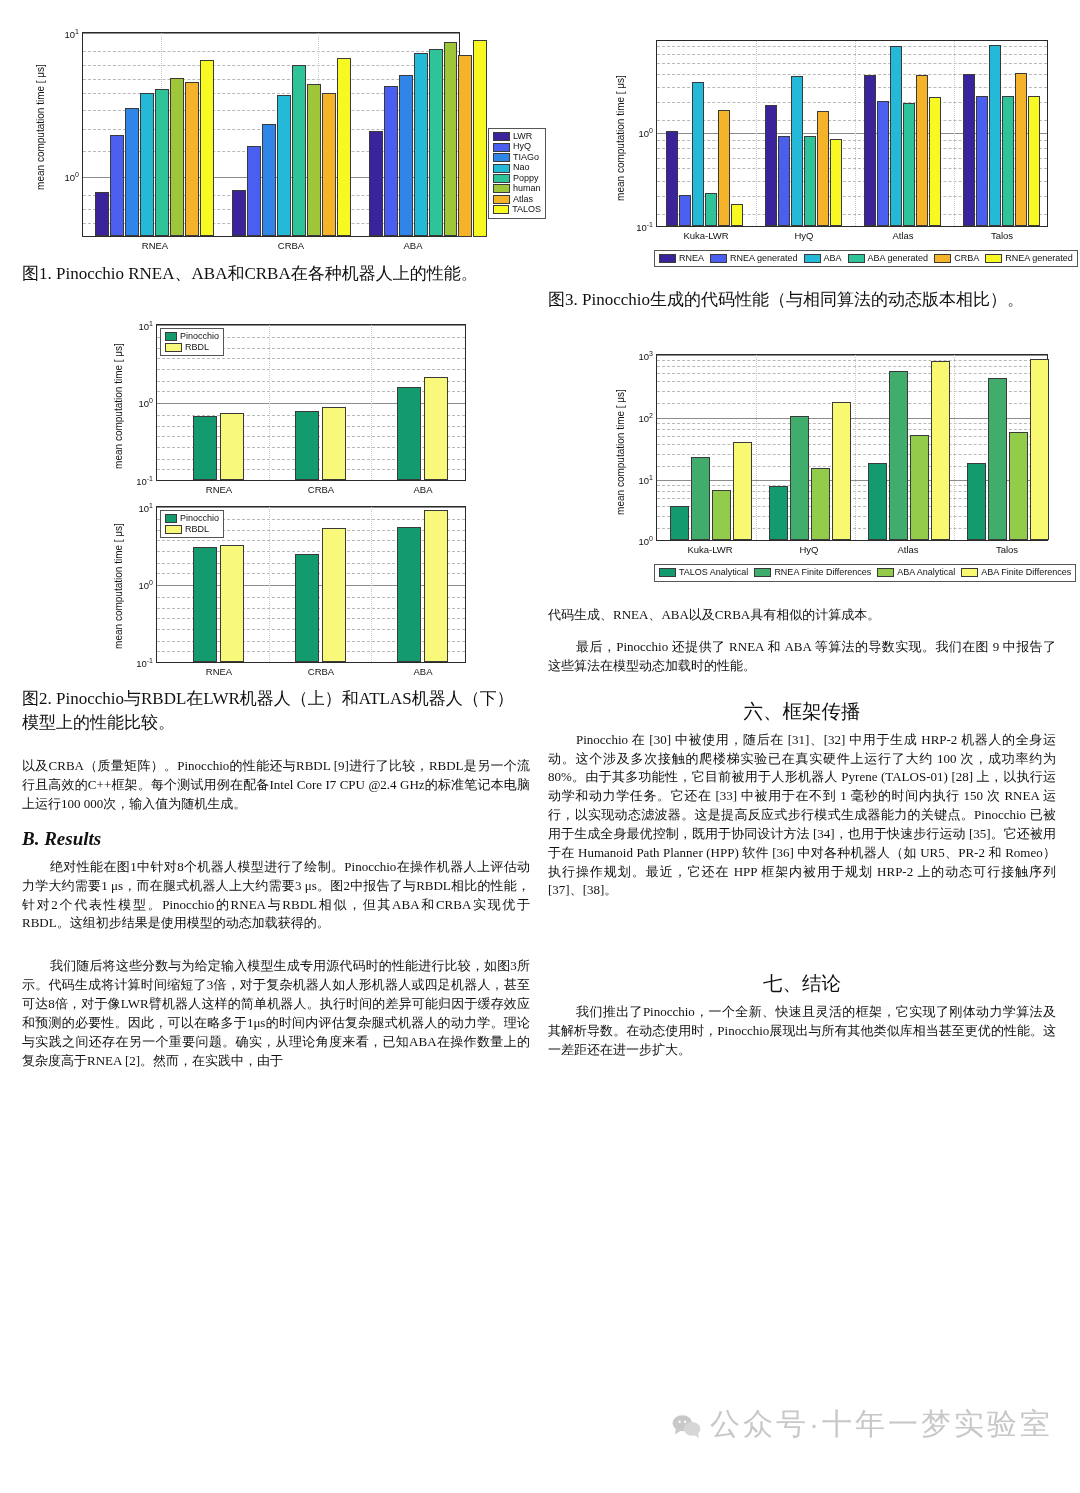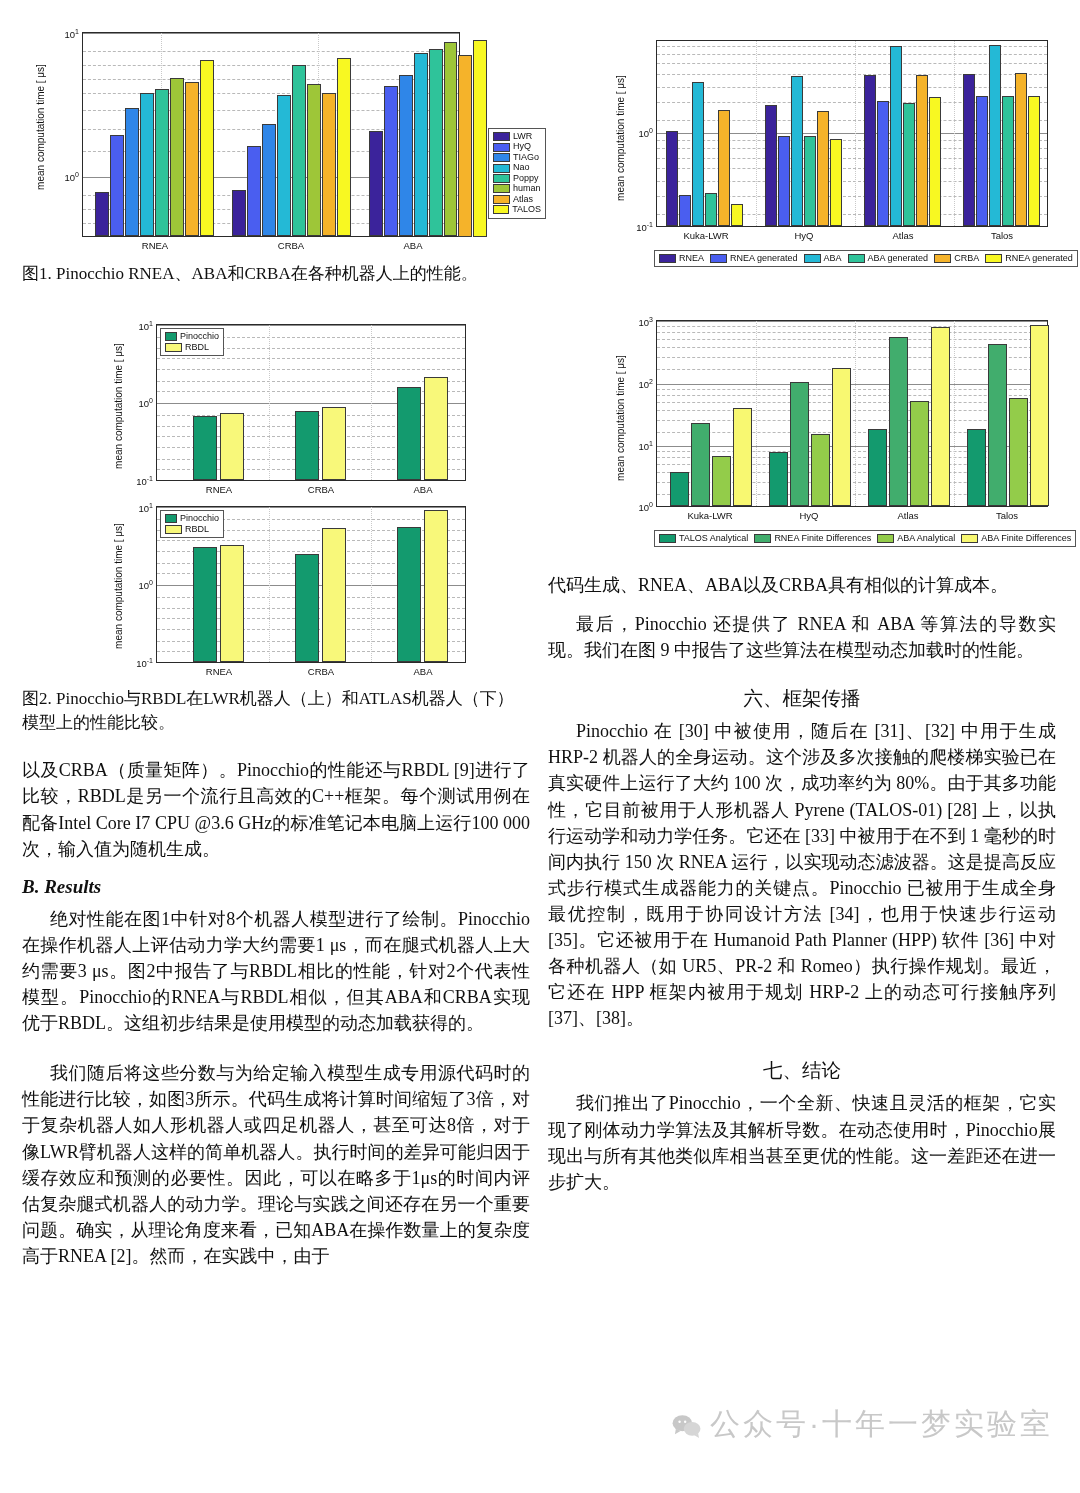--- a/index.html
+++ b/index.html
@@ -7,21 +7,21 @@
     width:1080px;height:1493px;background:#ffffff;
     font-family:"Liberation Serif", serif;
     color:#101010;position:relative;overflow:hidden;
   }
   .page{position:relative;width:1080px;height:1493px;}
   .col{position:absolute;top:0;width:508px;}
   .col-left{left:22px;}
   .col-right{left:548px;}
 
   p.body{
-    font-size:18px;line-height:1.45;text-align:justify;
+    font-size:13px;line-height:1.45;text-align:justify;
     margin:0 0 13px 0;text-indent:28px;
     font-family:"Liberation Serif", serif;
   }
   p.body.noind{text-indent:0;}
   p.caption{
     font-size:17px;line-height:1.42;margin:6px 0 0 0;text-indent:0;
     text-align:left;
   }
   h3.sec{
     font-size:19.5px;font-weight:normal;text-align:center;margin:22px 0 6px 0;
@@ -260,21 +260,21 @@
               <span class="swatch" style="background:#f8f87a;"></span>
               <span>RBDL</span>
             </div>
         </div>
       </div>
     </div>
 
     <p class="caption" style="margin-top:16px;">图2. Pinocchio与RBDL在LWR机器人（上）和ATLAS机器人（下）模型上的性能比较。</p>
 
     <div style="margin-top:22px;">
-      <p class="body noind">以及CRBA（质量矩阵）。Pinocchio的性能还与RBDL [9]进行了比较，RBDL是另一个流行且高效的C++框架。每个测试用例在配备Intel Core I7 CPU @3.6 GHz的标准笔记本电脑上运行100 000次，输入值为随机生成。</p>
+      <p class="body noind">以及CRBA（质量矩阵）。Pinocchio的性能还与RBDL [9]进行了比较，RBDL是另一个流行且高效的C++框架。每个测试用例在配备Intel Core I7 CPU @2.4 GHz的标准笔记本电脑上运行100 000次，输入值为随机生成。</p>
       <h3 class="subsec">B.  Results</h3>
       <p class="body">绝对性能在图1中针对8个机器人模型进行了绘制。Pinocchio在操作机器人上评估动力学大约需要1 μs，而在腿式机器人上大约需要3 μs。图2中报告了与RBDL相比的性能，针对2个代表性模型。Pinocchio的RNEA与RBDL相似，但其ABA和CRBA实现优于RBDL。这组初步结果是使用模型的动态加载获得的。</p>
       <p class="body" style="margin-top:24px;">我们随后将这些分数与为给定输入模型生成专用源代码时的性能进行比较，如图3所示。代码生成将计算时间缩短了3倍，对于复杂机器人如人形机器人或四足机器人，甚至可达8倍，对于像LWR臂机器人这样的简单机器人。执行时间的差异可能归因于缓存效应和预测的必要性。因此，可以在略多于1μs的时间内评估复杂腿式机器人的动力学。理论与实践之间还存在另一个重要问题。确实，从理论角度来看，已知ABA在操作数量上的复杂度高于RNEA [2]。然而，在实践中，由于</p>
     </div>
   </div>
 
   <div class="col col-right">
 
     <div class="figure" style="position:relative;height:250px;margin-top:28px;">
       <div class="ylabel" style="left:72px;top:110px;">mean computation time [ μs]</div>
@@ -353,20 +353,21 @@
             <span class="swatch" style="background:#f5b32a;"></span>
             <span>CRBA</span>
           </div>
         <div class="legitem">
             <span class="swatch" style="background:#f8f822;"></span>
             <span>RNEA generated</span>
           </div>
       </div>
     </div>
 
+    <p class="caption" style="margin-top:10px;">图3. Pinocchio生成的代码性能（与相同算法的动态版本相比）。</p>
 
     <div class="figure" style="position:relative;height:250px;margin-top:30px;">
       <div class="ylabel" style="left:72px;top:110px;">mean computation time [ μs]</div>
       <div class="plotbox" style="position:absolute;left:108px;top:12px;width:392px;height:187px;">
         <div class="ytick" style="top:1px;">10<sup>3</sup></div>
         <div class="ytick" style="top:63px;">10<sup>2</sup></div>
         <div class="ytick" style="top:125px;">10<sup>1</sup></div>
         <div class="ytick" style="top:186px;">10<sup>0</sup></div>
         <div class="gridmajor" style="top:0px;"></div>
         <div class="gridmajor" style="top:63px;"></div>
@@ -436,21 +437,21 @@
           </div>
       </div>
     </div>
 
 
     <div style="margin-top:14px;">
       <p class="body noind">代码生成、RNEA、ABA以及CRBA具有相似的计算成本。</p>
       <p class="body">最后，Pinocchio 还提供了 RNEA 和 ABA 等算法的导数实现。我们在图 9 中报告了这些算法在模型动态加载时的性能。</p>
       <h3 class="sec">六、框架传播</h3>
       <p class="body">Pinocchio 在 [30] 中被使用，随后在 [31]、[32] 中用于生成 HRP-2 机器人的全身运动。这个涉及多次接触的爬楼梯实验已在真实硬件上运行了大约 100 次，成功率约为 80%。由于其多功能性，它目前被用于人形机器人 Pyrene (TALOS-01) [28] 上，以执行运动学和动力学任务。它还在 [33] 中被用于在不到 1 毫秒的时间内执行 150 次 RNEA 运行，以实现动态滤波器。这是提高反应式步行模式生成器能力的关键点。Pinocchio 已被用于生成全身最优控制，既用于协同设计方法 [34]，也用于快速步行运动 [35]。它还被用于在 Humanoid Path Planner (HPP) 软件 [36] 中对各种机器人（如 UR5、PR-2 和 Romeo）执行操作规划。最近，它还在 HPP 框架内被用于规划 HRP-2 上的动态可行接触序列 [37]、[38]。</p>
-      <h3 class="sec" style="margin-top:26px;">七、结论</h3>
+      <h3 class="sec" style="margin-top:70px;">七、结论</h3>
       <p class="body">我们推出了Pinocchio，一个全新、快速且灵活的框架，它实现了刚体动力学算法及其解析导数。在动态使用时，Pinocchio展现出与所有其他类似库相当甚至更优的性能。这一差距还在进一步扩大。</p>
     </div>
   </div>
 
   <div class="watermark" style="left:672px;top:1404px;display:flex;align-items:center;gap:8px;">
     <span style="display:inline-block;width:30px;height:26px;position:relative;">
       <svg viewBox="0 0 32 28" width="30" height="26" aria-hidden="true">
         <ellipse cx="11" cy="11" rx="10.5" ry="8.6" fill="#c8c8c8"></ellipse>
         <polygon points="4,17 3,23 9,19.5" fill="#c8c8c8"></polygon>
         <ellipse cx="21.5" cy="17" rx="9" ry="7.4" fill="#d6d6d6"></ellipse>

